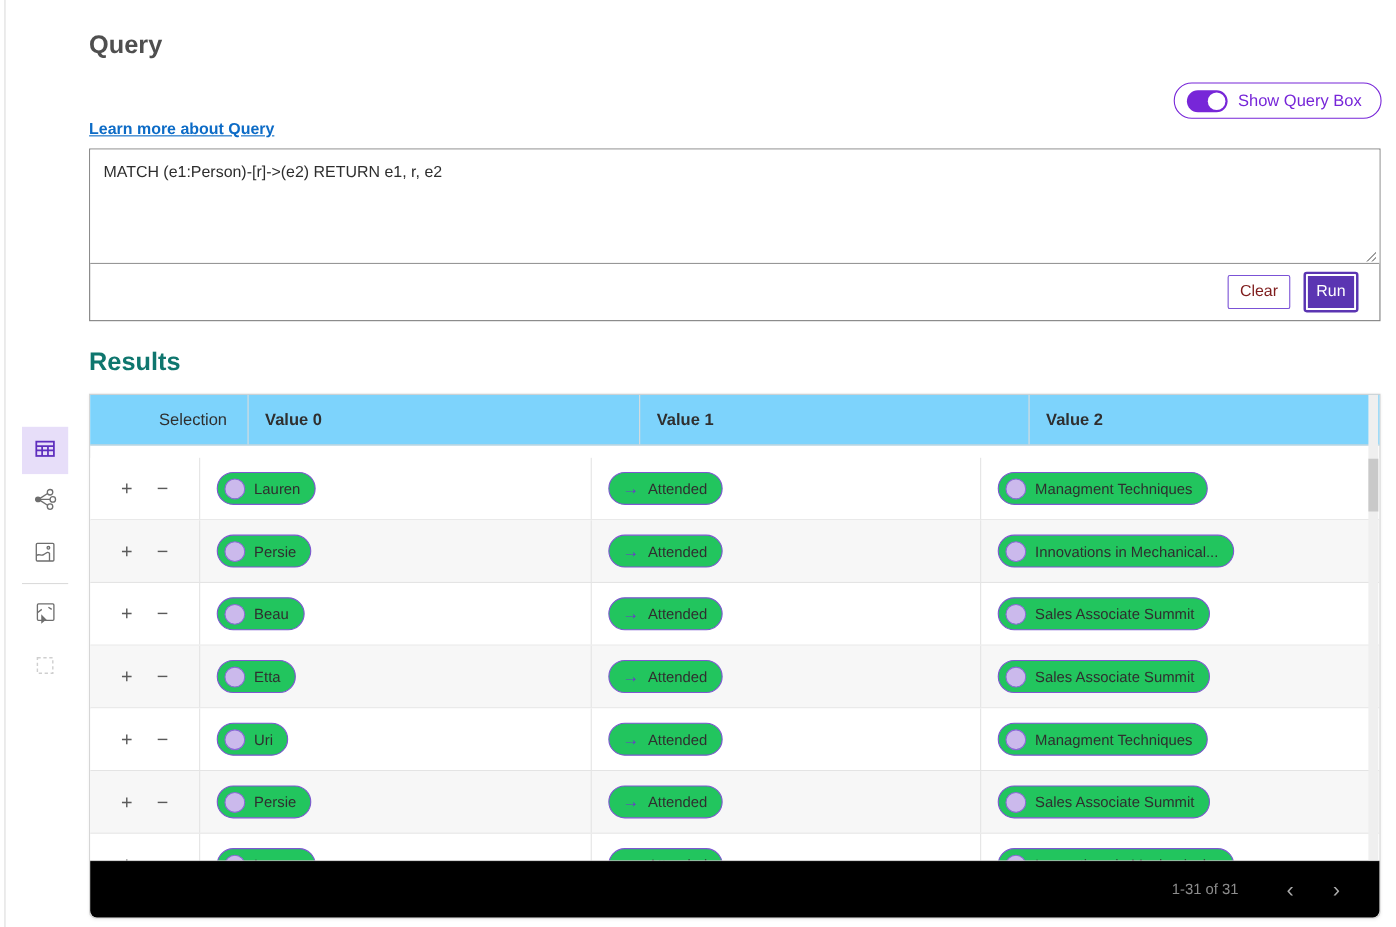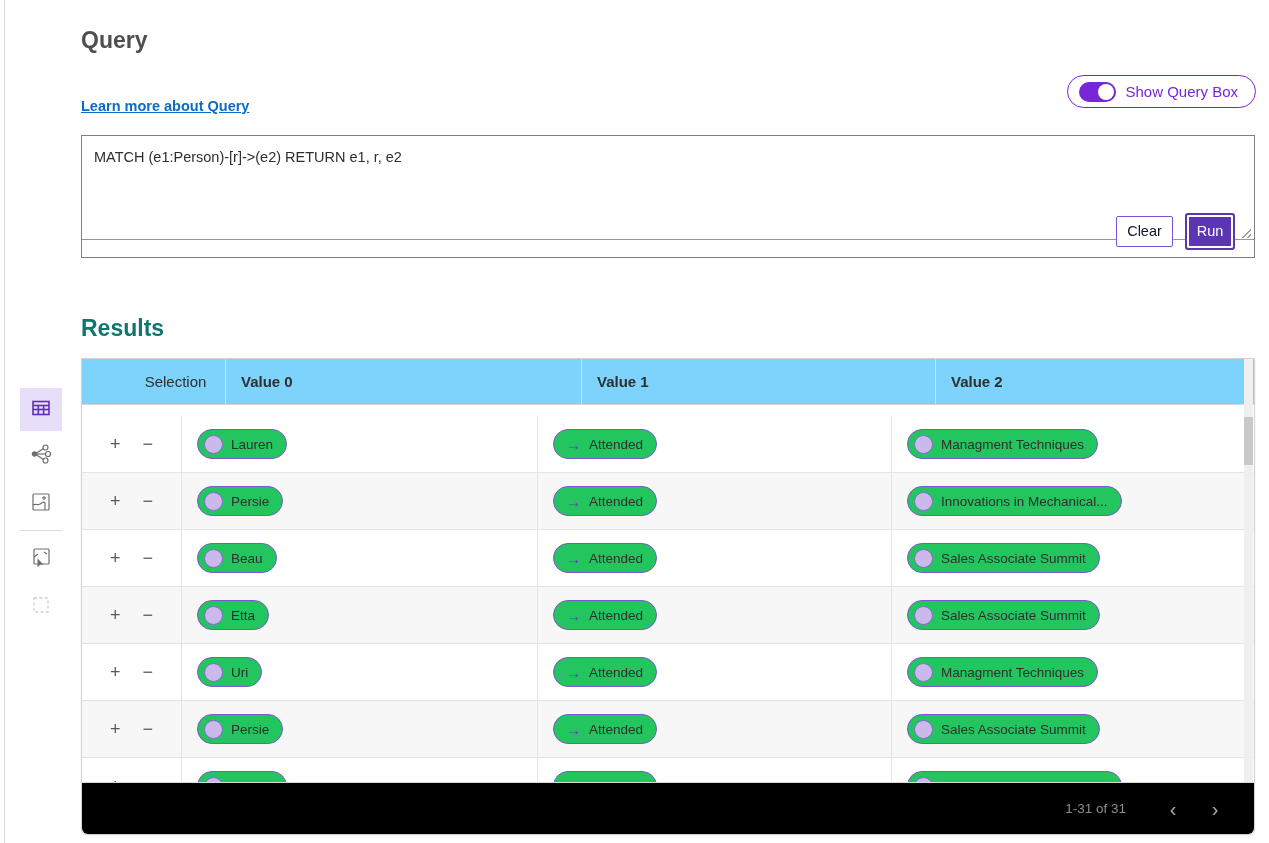--- a/index.html
+++ b/index.html
@@ -3,40 +3,40 @@
 <meta charset="utf-8">
 <style>
   html,body { margin:0; padding:0; background:#fff; }
   .app { position:relative; width:1269px; height:843px; background:#fff;
          font-family:"Liberation Sans",sans-serif; overflow:hidden; }
   .left-rule { position:absolute; left:4px; top:0; width:1px; height:100%; background:#dcdcdc; }
 
   
   .page-title { position:absolute; left:81px; top:27px; margin:0; font-size:23px; font-weight:700; color:#4f4f4f; }
   .desc { position:absolute; left:81px; top:72px; margin:0; font-size:14.5px; color:#404040; }
-  .learn-link { position:absolute; left:81px; top:98px; font-size:14.5px; font-weight:700;
+  .learn-link { position:absolute; left:81px; top:110px; font-size:14.5px; font-weight:700;
                 color:#0c6bc6; text-decoration:underline; cursor:pointer; }
   .toggle-pill { position:absolute; right:13px; top:75px; height:33px; display:flex; align-items:center;
                  gap:9px; padding:0 17px 0 11px; border:1px solid #7726d8; border-radius:18px;
                  background:#fff; color:#7726d8; font-size:15px; font-family:inherit; cursor:pointer; }
   .switch { width:37px; height:20px; border-radius:10px; background:#7726d8; position:relative; display:inline-block; }
   .knob { position:absolute; right:2px; top:2px; width:16px; height:16px; border-radius:50%; background:#fff; }
 
   
-  .query-box { position:absolute; left:81px; right:14px; top:135px; height:123px;
+  .query-box { position:absolute; left:81px; right:14px; top:135px; height:157px;
                border:1px solid #808080; background:#fff; box-sizing:border-box; }
   .query-input { display:block; width:100%; height:104px; border:none; border-bottom:1px solid #979797;
                  padding:13px 12px; font-family:inherit; font-size:14.5px; color:#2e2e2e; resize:none;
                  outline:none; box-sizing:border-box; background:#fff; }
   .resize-handle { position:absolute; right:3px; top:91px; width:11px; height:11px; cursor:nwse-resize;
                    clip-path:polygon(100% 0,100% 100%,0 100%);
                    background:repeating-linear-gradient(-45deg,#fff 0 2px,#9f9f9f 2px 3.5px); }
   .query-actions { position:absolute; left:0; right:0; bottom:0; height:52px; display:flex;
                    justify-content:flex-end; align-items:center; gap:12px; padding-right:19px; box-sizing:border-box; }
-  .btn-clear { min-width:57px; height:31px; border:1px solid #7b52d6; background:#fff; color:#0f172a;
+  .btn-clear { min-width:57px; height:31px; border:1px solid #7b52d6; background:#fff; color:#7f1d1d;
                font-size:14.5px; font-family:inherit; border-radius:2px; cursor:pointer; }
   .btn-run { min-width:50px; height:37px; border:2px solid #5b35b2; box-shadow:inset 0 0 0 2px #fff;
              background:#5b35b2; color:#fff; font-size:14.5px; font-family:inherit; border-radius:3px; cursor:pointer; }
 
   .results-title { position:absolute; left:81px; top:315px; margin:0; font-size:23px; font-weight:700; color:#0f766e; }
 
   
   .view-switcher { position:absolute; left:20px; top:388px; width:42px; display:flex; flex-direction:column; align-items:center; }
   .view-item { width:42px; height:48px; display:flex; align-items:center; justify-content:center;
                background:transparent; border:none; cursor:pointer; padding:0; }

